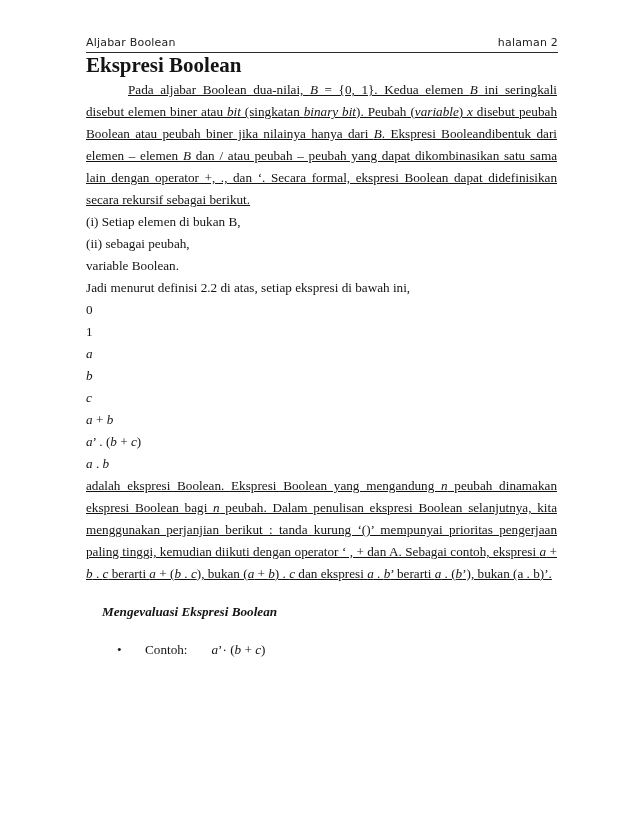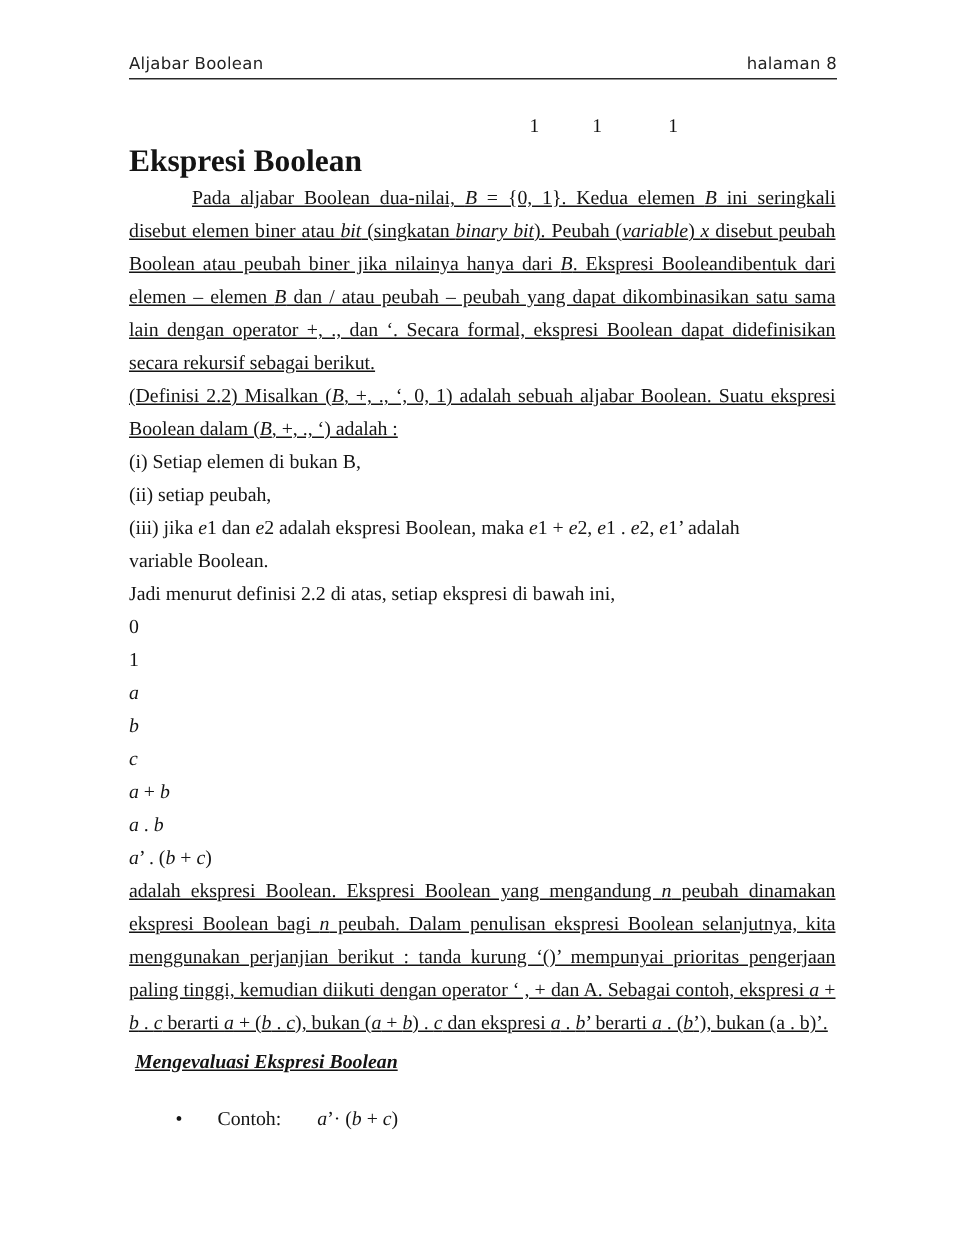--- a/index.html
+++ b/index.html
@@ -51,74 +51,66 @@
   .para {
     margin: 0;
     text-align: justify;
     text-decoration: underline;
   }
   .indent { text-indent: 42px; }
   .line { margin: 0; }
   .subheading {
     font-weight: bold;
     font-style: italic;
-    margin: 4px;
-    text-decoration: underline;
+    margin: 16px;
   }
   .bullet-row {
     display: flex;
     margin-top: 16px;
     padding-left: 31px;
   }
   .bullet-dot {
     width: 28px;
     flex: 0 0 28px;
   }
   .bullet-expr { margin-left: 24px; }
   i { font-style: italic; }
 </style>
 </head>
 <body>
 
 <div class="page">
 
   <div class="header">
     <span>Aljabar Boolean</span>
-    <span>halaman 8</span>
+    <span>halaman 2</span>
   </div>
 
-  <div class="sup-row">
-    <span>1</span>
-    <span>1</span>
-    <span>1</span>
-  </div>
 
   <div class="content">
 
     <div class="heading">Ekspresi Boolean</div>
 
     <p class="para indent">Pada aljabar Boolean dua-nilai, <i>B</i> = {0, 1}. Kedua elemen <i>B</i> ini seringkali disebut elemen biner atau <i>bit</i> (singkatan <i>binary bit</i>). Peubah (<i>variable</i>) <i>x</i> disebut peubah Boolean atau peubah biner jika nilainya hanya dari <i>B</i>. Ekspresi Booleandibentuk dari elemen – elemen <i>B</i> dan / atau peubah – peubah yang dapat dikombinasikan satu sama lain dengan operator +, ., dan ‘. Secara formal, ekspresi Boolean dapat didefinisikan secara rekursif sebagai berikut.</p>
 
-    <p class="para">(Definisi 2.2) Misalkan (<i>B</i>, +, ., ‘, 0, 1) adalah sebuah aljabar Boolean. Suatu ekspresi Boolean dalam (<i>B</i>, +, ., ‘) adalah :</p>
 
     <div class="line">(i) Setiap elemen di bukan B,</div>
-    <div class="line">(ii) setiap peubah,</div>
-    <div class="line">(iii) jika <i>e</i>1 dan <i>e</i>2 adalah ekspresi Boolean, maka <i>e</i>1 + <i>e</i>2, <i>e</i>1 . <i>e</i>2, <i>e</i>1’ adalah</div>
+    <div class="line">(ii) sebagai peubah,</div>
     <div class="line">variable Boolean.</div>
 
     <div class="line">Jadi menurut definisi 2.2 di atas, setiap ekspresi di bawah ini,</div>
 
     <div class="line">0</div>
     <div class="line">1</div>
     <div class="line"><i>a</i></div>
     <div class="line"><i>b</i></div>
     <div class="line"><i>c</i></div>
     <div class="line"><i>a</i> + <i>b</i></div>
+    <div class="line"><i>a</i>’ . (<i>b</i> + <i>c</i>)</div>
     <div class="line"><i>a</i> . <i>b</i></div>
-    <div class="line"><i>a</i>’ . (<i>b</i> + <i>c</i>)</div>
 
     <p class="para">adalah ekspresi Boolean. Ekspresi Boolean yang mengandung <i>n</i> peubah dinamakan ekspresi Boolean bagi <i>n</i> peubah. Dalam penulisan ekspresi Boolean selanjutnya, kita menggunakan perjanjian berikut : tanda kurung ‘()’ mempunyai prioritas pengerjaan paling tinggi, kemudian diikuti dengan operator ‘ , + dan A. Sebagai contoh, ekspresi <i>a</i> + <i>b</i> . <i>c</i> berarti <i>a</i> + (<i>b</i> . <i>c</i>), bukan (<i>a</i> + <i>b</i>) . <i>c</i> dan ekspresi <i>a</i> . <i>b</i>’ berarti <i>a</i> . (<i>b</i>’), bukan (a . b)’.</p>
 
     <div class="subheading">Mengevaluasi Ekspresi Boolean</div>
 
     <div class="bullet-row">
       <span class="bullet-dot">•</span>
       <span>Contoh:</span>
       <span class="bullet-expr"><i>a</i>’· (<i>b</i> + <i>c</i>)</span>
     </div>

